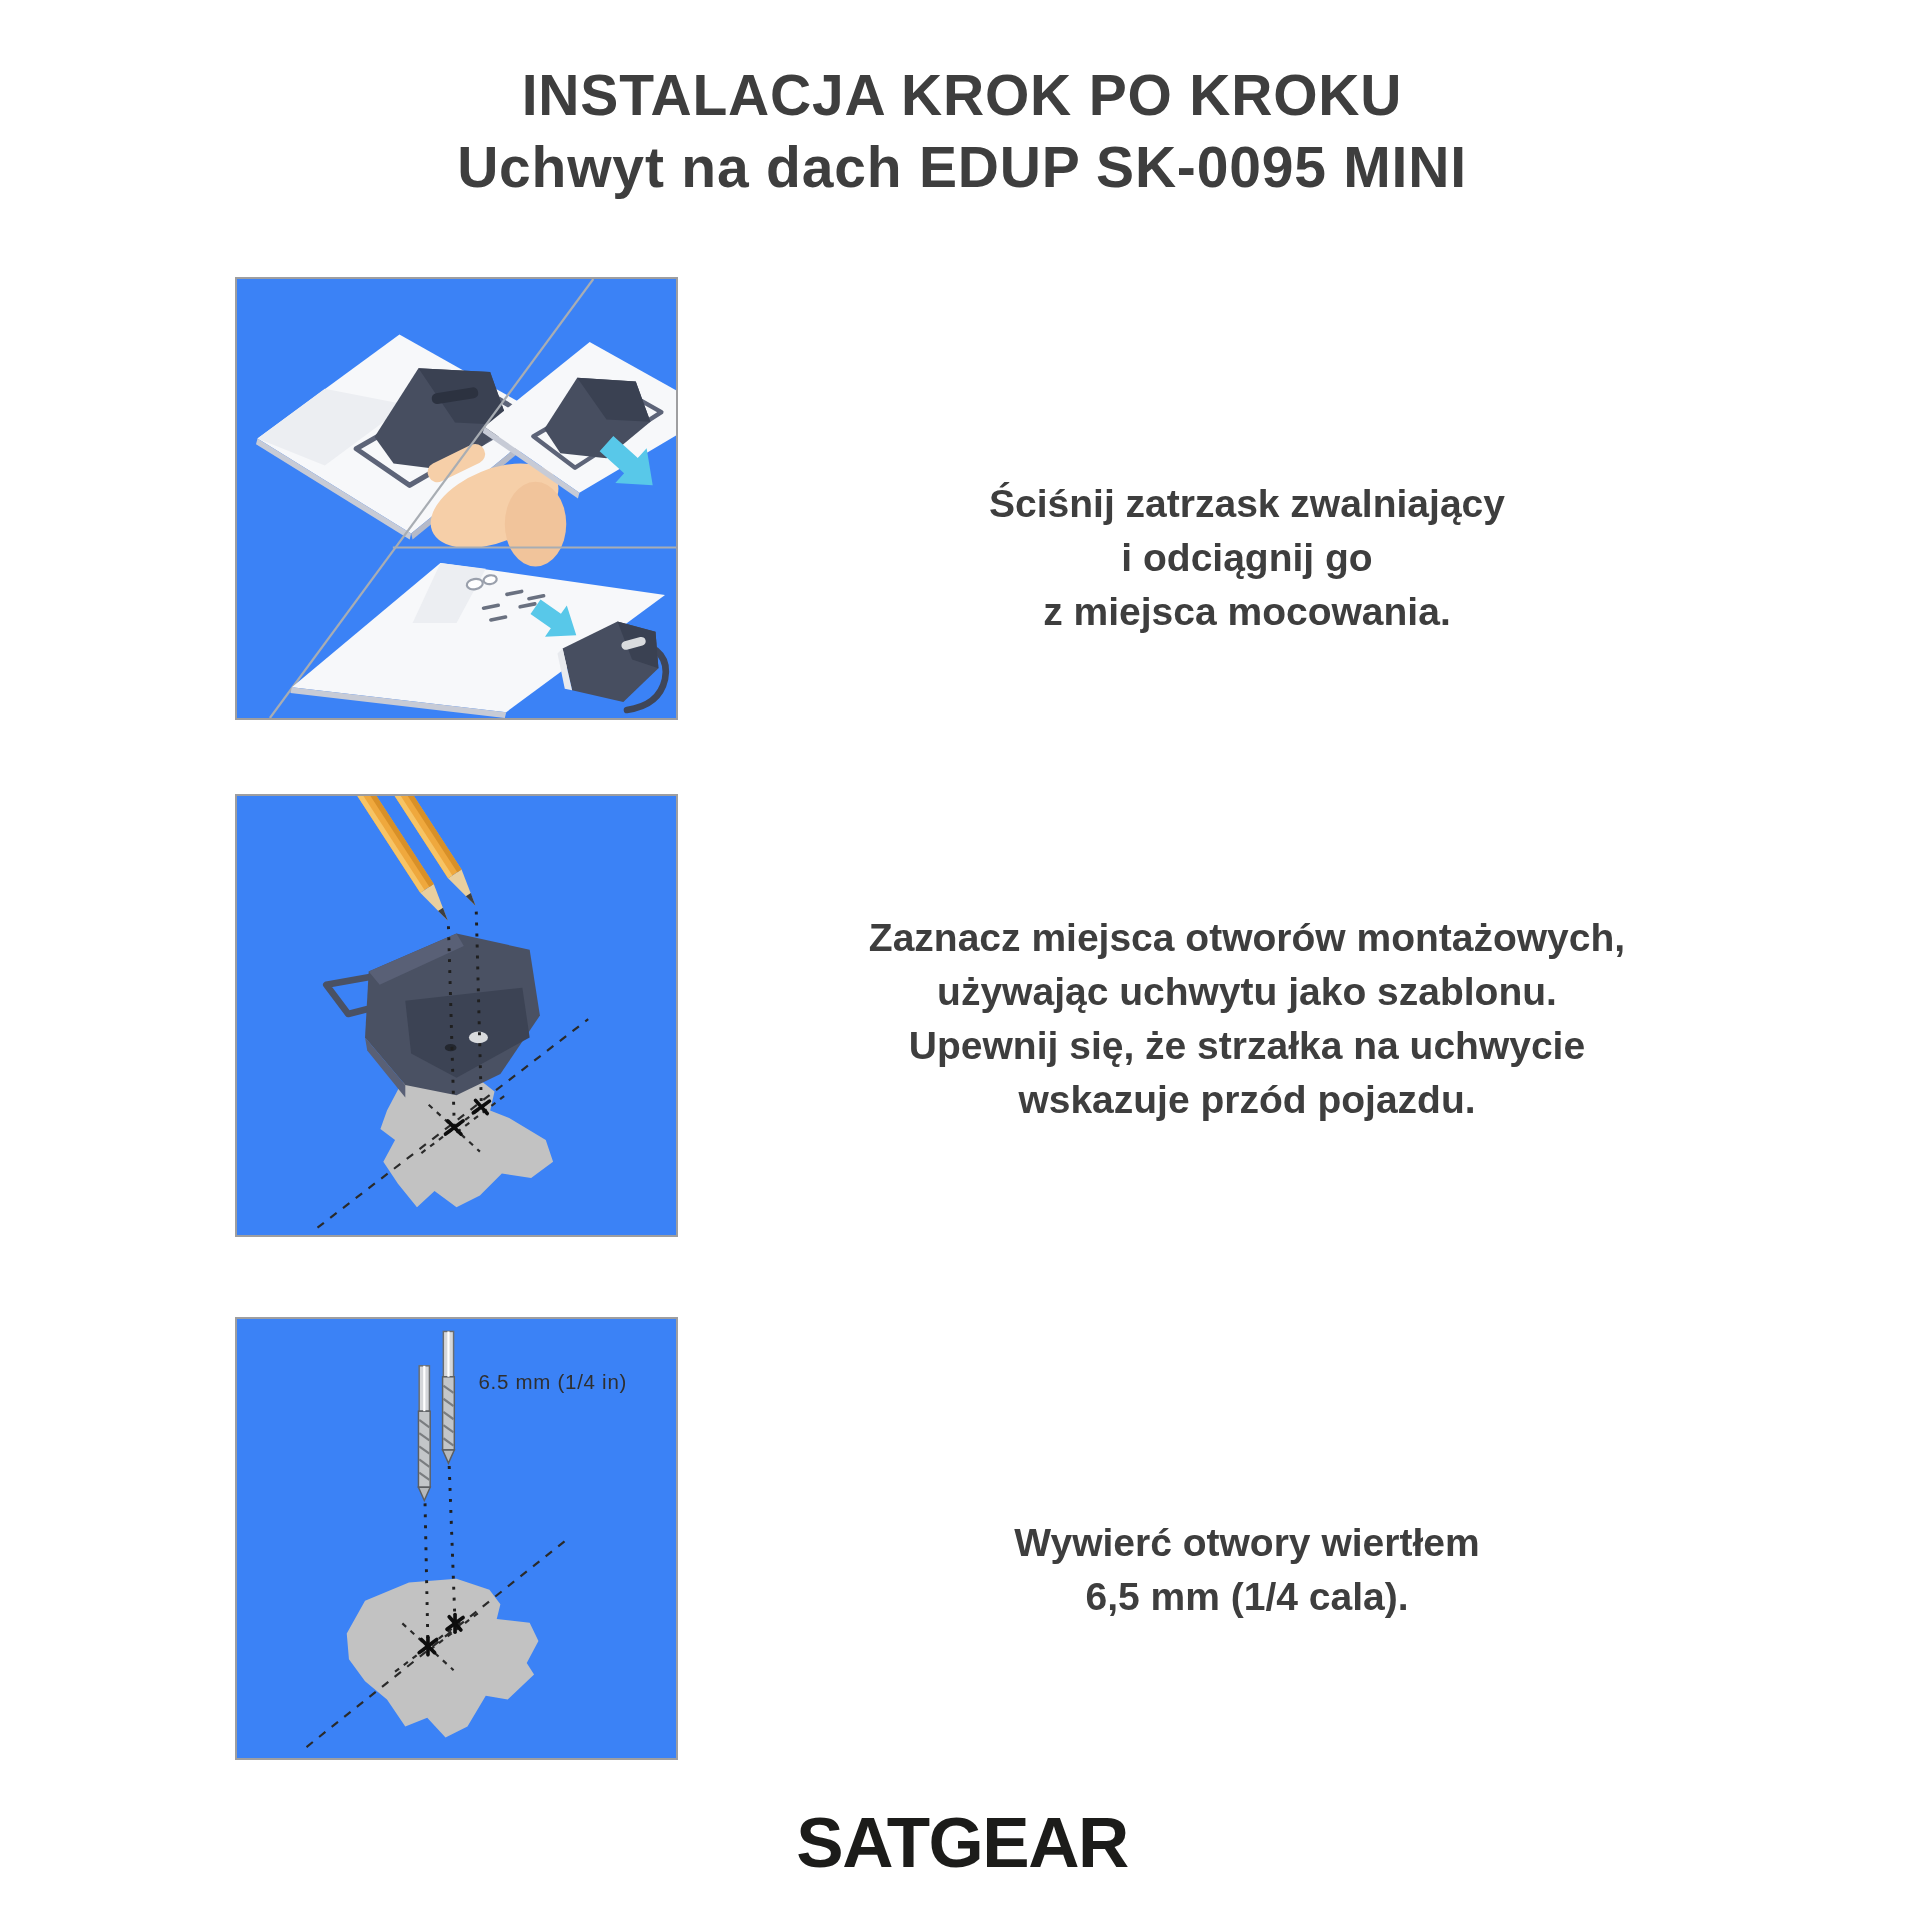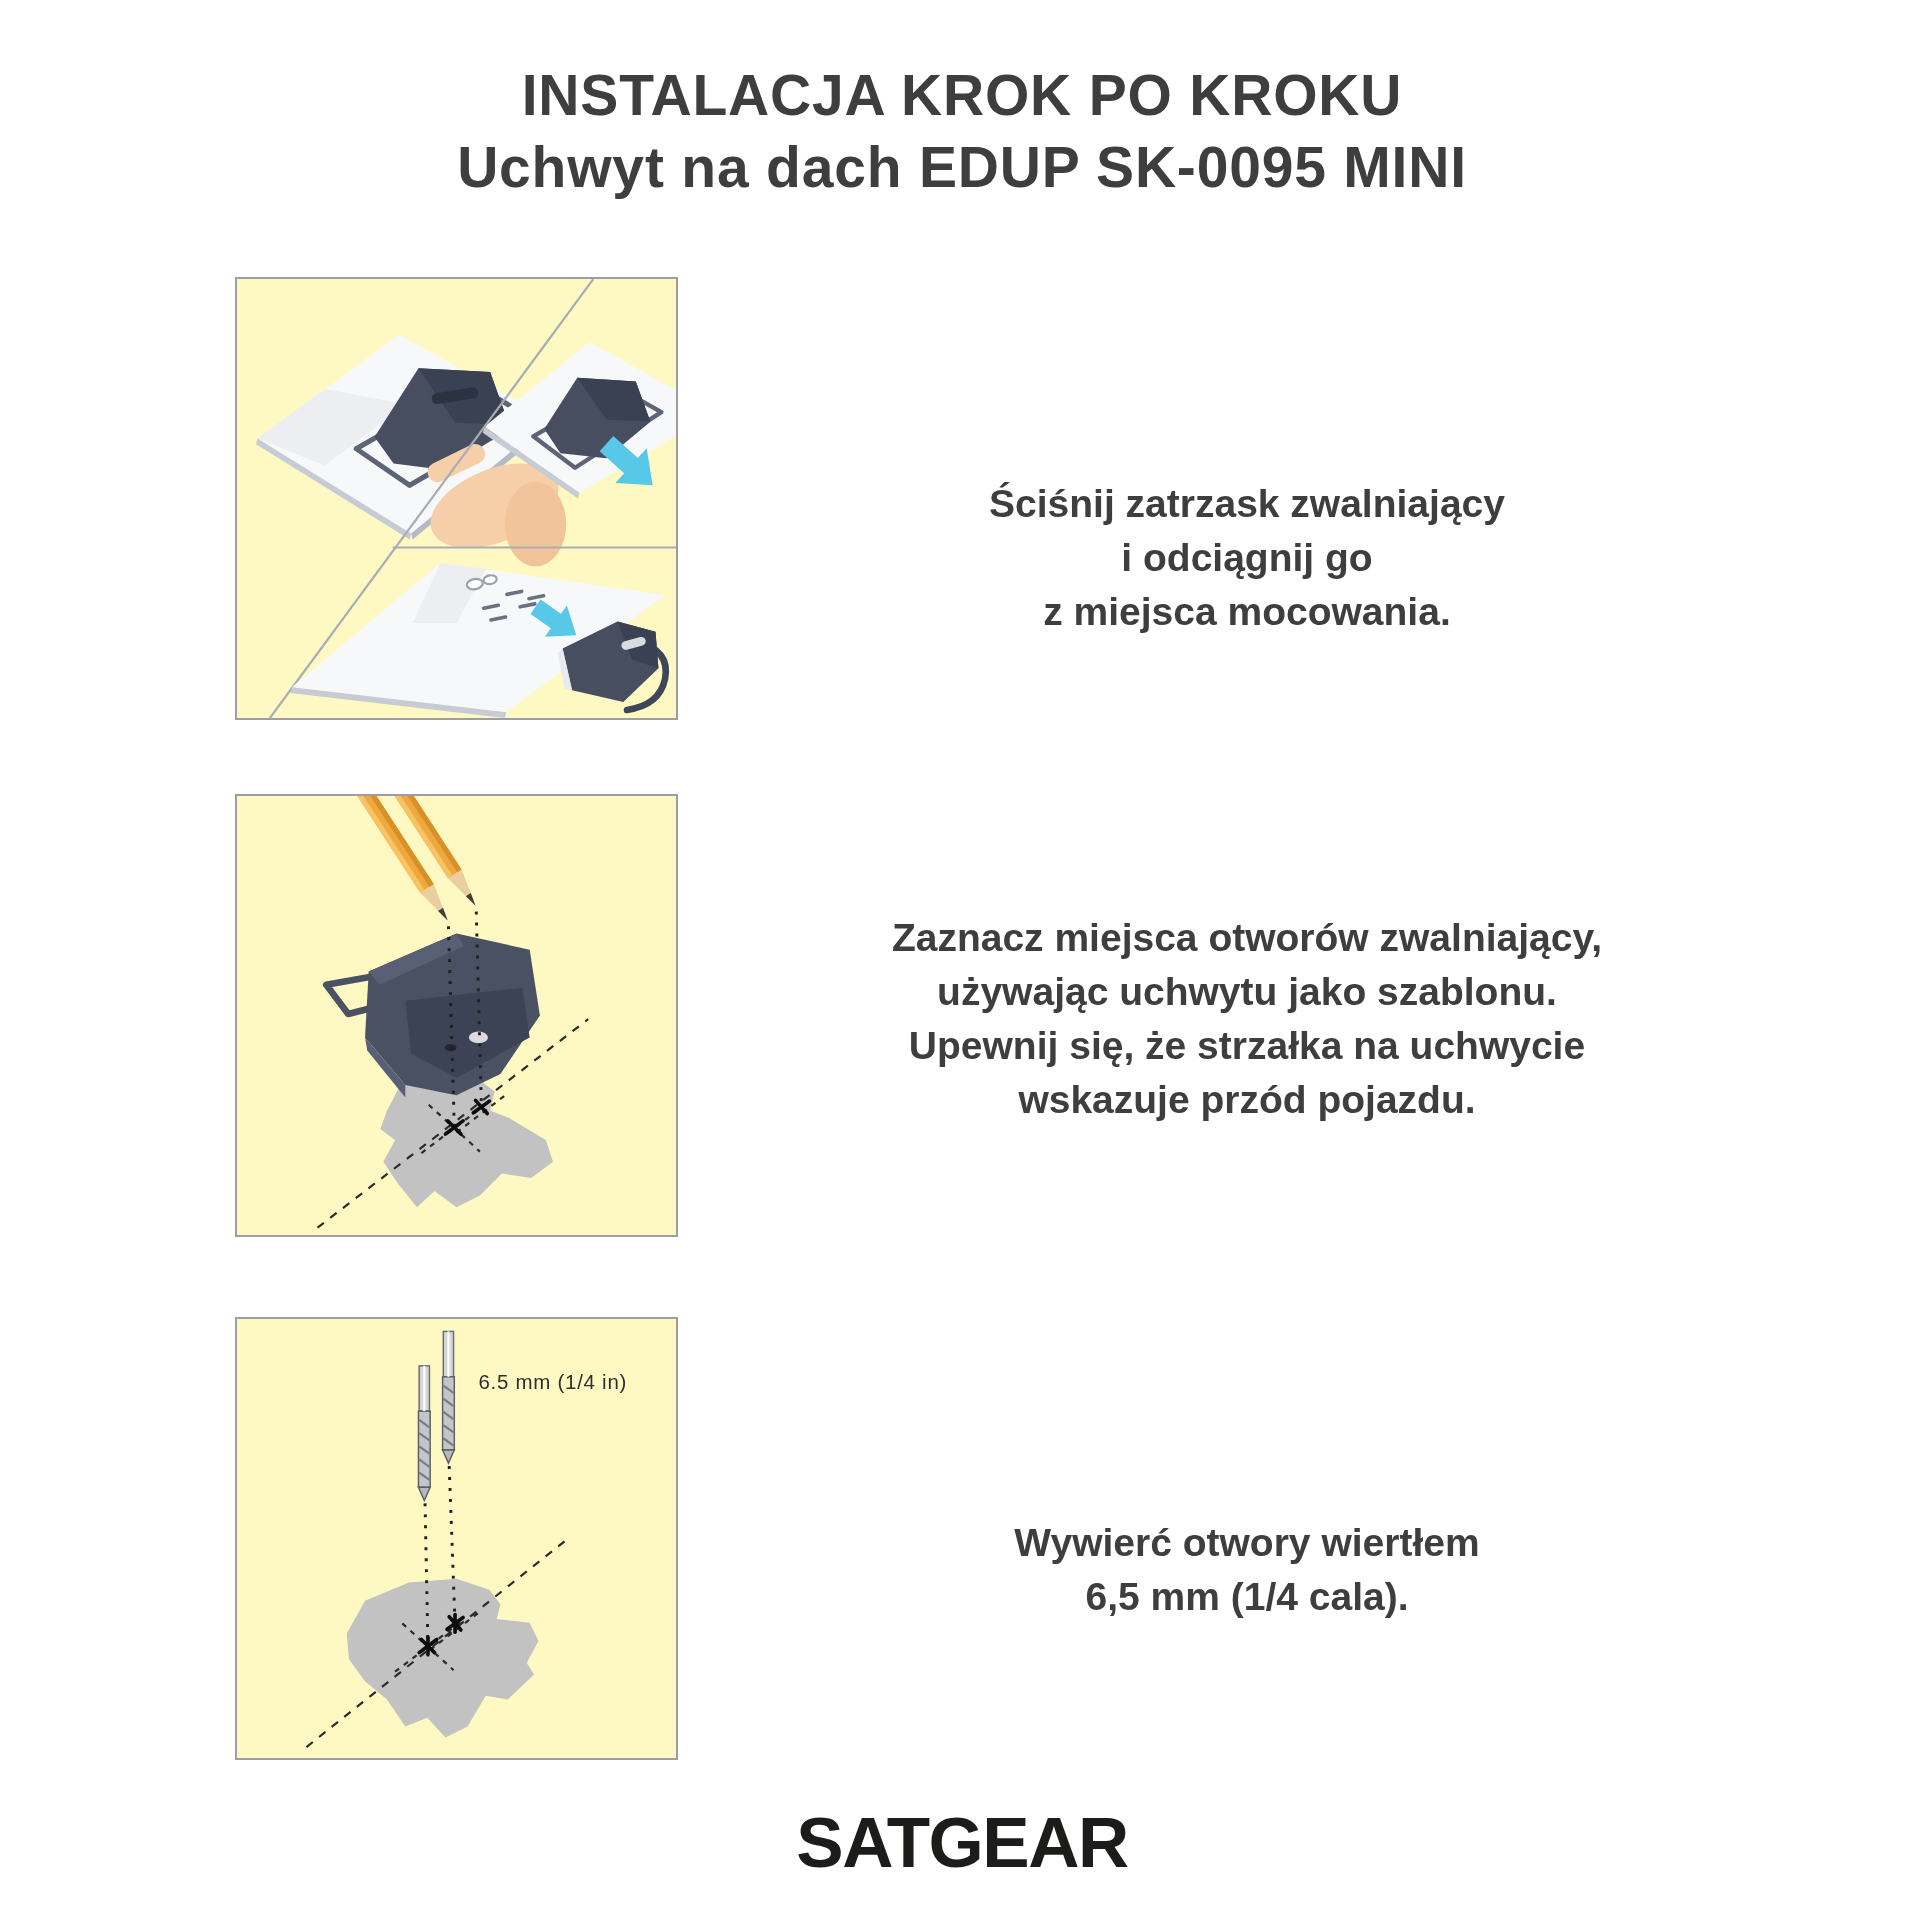--- a/index.html
+++ b/index.html
@@ -7,21 +7,21 @@
     position:relative;width:1924px;height:1924px;background:#ffffff;overflow:hidden;
     font-family:"Liberation Sans",sans-serif;
     border-radius:32px;
   }
   .title{
     position:absolute;left:0;top:59px;width:1924px;text-align:center;
     font-size:57px;line-height:72px;font-weight:bold;color:#3e3e3e;letter-spacing:0.8px;
   }
   .step-box{
     position:absolute;left:235px;width:443px;height:443px;
-    border:2.3px solid #9e9ea0;background:#fef9c3;box-sizing:border-box;
+    border:2.3px solid #9e9ea0;background:#3b82f6;box-sizing:border-box;
   }
   #box1{top:277px;}
   #box2{top:794px;}
   #box3{top:1317px;}
   .step-box svg{position:absolute;left:0;top:0;width:100%;height:100%;}
   .step-text{
     position:absolute;left:721px;width:1052px;text-align:center;
     font-size:39px;line-height:54px;font-weight:bold;color:#3e3e3e;
   }
   #text1{top:445px;margin-top:32px;}
@@ -154,21 +154,21 @@
       <g stroke="#0d0d0d" stroke-width="5" stroke-linecap="round">
         <line x1="285" y1="462" x2="309" y2="444"></line>
         <line x1="288" y1="444" x2="306" y2="462"></line>
         <line x1="323" y1="433" x2="345" y2="417"></line>
         <line x1="326" y1="416" x2="342" y2="434"></line>
       </g>
     </svg>
   </div>
 
   <div class="step-text" id="text2">
-    <div>Zaznacz miejsca otworów zwalniający,</div>
+    <div>Zaznacz miejsca otworów montażowych,</div>
     <div>używając uchwytu jako szablonu.</div>
     <div>Upewnij się, że strzałka na uchwycie</div>
     <div>wskazuje przód pojazdu.</div>
   </div>
 
   <div class="step-box" id="box3">
     <svg viewBox="0 0 600 600" preserveAspectRatio="none">
 
       <polygon points="150,430 175,385 235,360 300,355 345,370 360,390 355,410 400,415 412,440 396,470 406,486 370,520 340,515 315,557 285,572 260,545 230,557 205,520 175,495 153,465" fill="#c2c2c2"></polygon>
 

